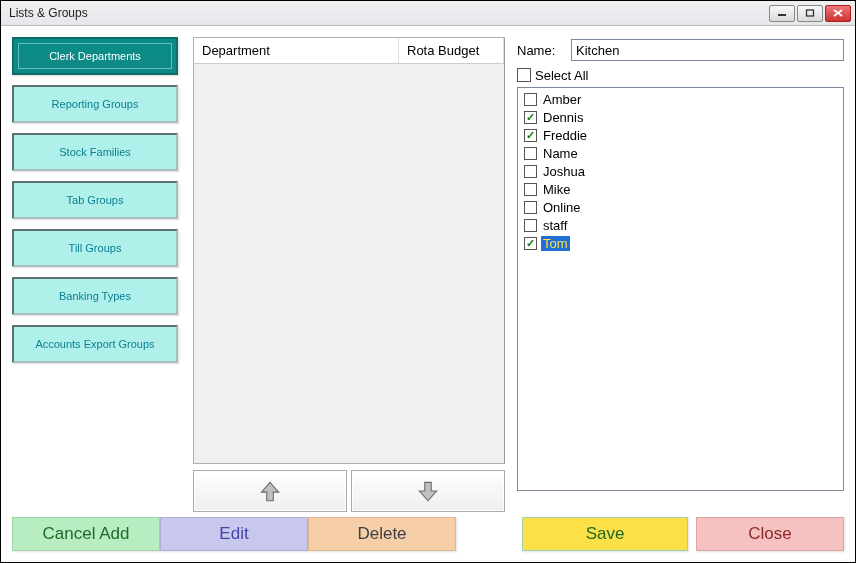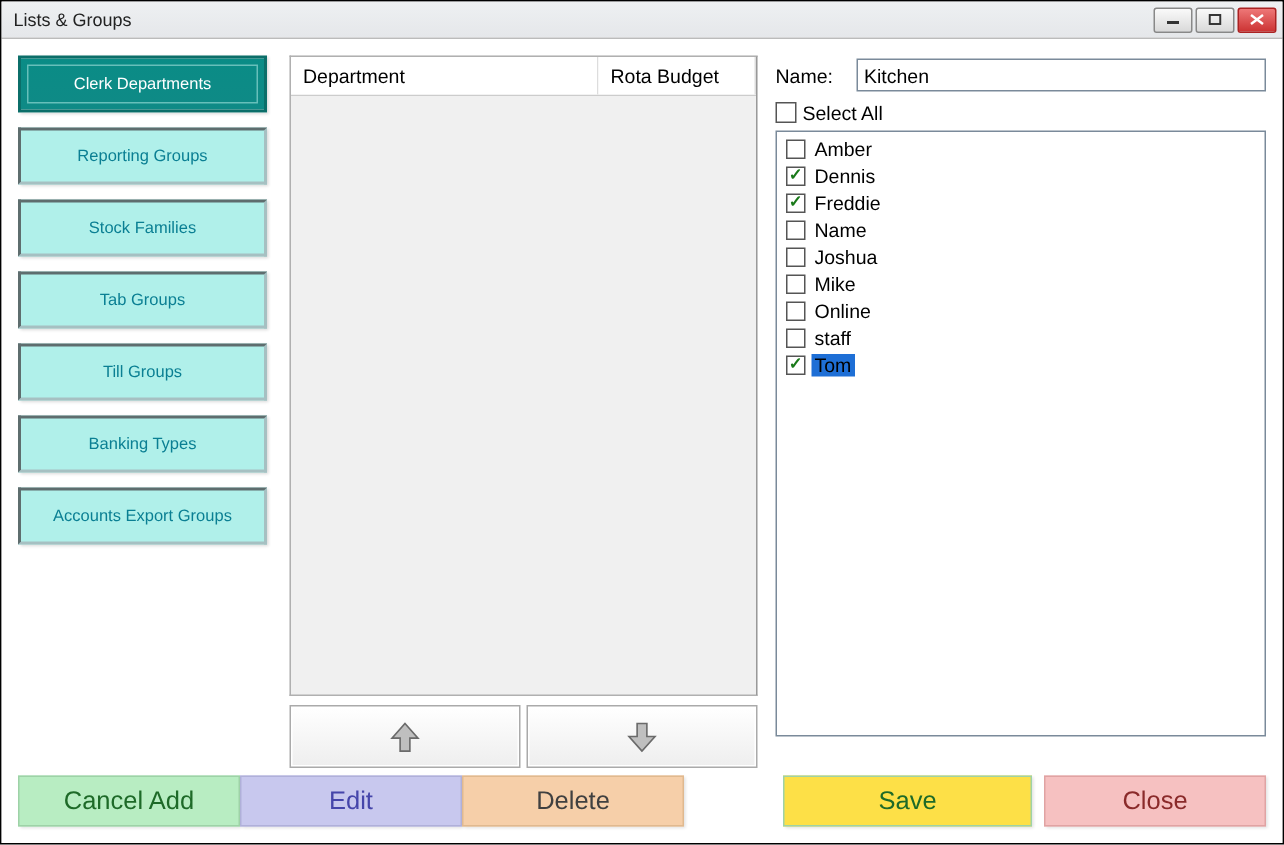--- a/index.html
+++ b/index.html
@@ -48,21 +48,21 @@
   .namerow { display:flex; align-items:center; gap:8px; height:26px; }
   .namerow label { width:46px; font-weight:normal; }
   .namerow input { flex:1; height:22px; border:1px solid #7a8a9a; padding:0 4px; font-size:13px; }
   .selectallrow { text-align:right; padding:4px 2px 4px 0; height:24px; display:flex; justify-content:flex-start; align-items:center; gap:4px; }
   .selectallrow .chk { width:14px; height:14px; border:1px solid #555; background:#fff; display:inline-block; }
   .listbox { border:1px solid #7a8a9a; background:#fff; width:100%; height:404px; padding:2px 4px; overflow:auto; }
   .listitem { display:flex; align-items:center; gap:4px; height:18px; padding:0 2px; }
   .listitem .chk { width:13px; height:13px; border:1px solid #555; background:#fff; display:flex; align-items:center; justify-content:center; font-size:10px; color:#1a7a1a; }
   .listitem .chk.checked::after { content:"✓"; font-weight:bold; font-size:11px; line-height:1; }
   .listitem .lbl { padding:0 2px; }
-  .listitem.selected .lbl { background:#1e6fd6; color:#000000; }
+  .listitem.selected .lbl { background:#1e6fd6; color:#fde047; }
 
   .btnrow { position:absolute; left:11px; right:11px; bottom:11px; height:34px; display:flex; }
   .btn { height:34px; display:flex; align-items:center; justify-content:center; border:1.5px solid #bbb; cursor:pointer; font-size:17px; box-shadow: 1px 1px 2px rgba(0,0,0,0.12); }
   .btn.cancel { width:148px; background:#b8edc2; color:#1e6a28; border-color:#9ed2a7; margin-right:0; }
   .btn.edit   { width:148px; background:#c8c8ee; color:#4545aa; border-color:#b0b0d9; }
   .btn.delete { width:148px; background:#f6cfa9; color:#404040; border-color:#e0b98f; }
   .btn.save   { width:166px; background:#fde047; color:#1e6a28; border-color:#9ed2a7; }
   .btn.close  { width:148px; background:#f6c1c1; color:#8a2a2a; border-color:#e0a3a3; }
   .btnspacer { flex:1; }
 </style>

